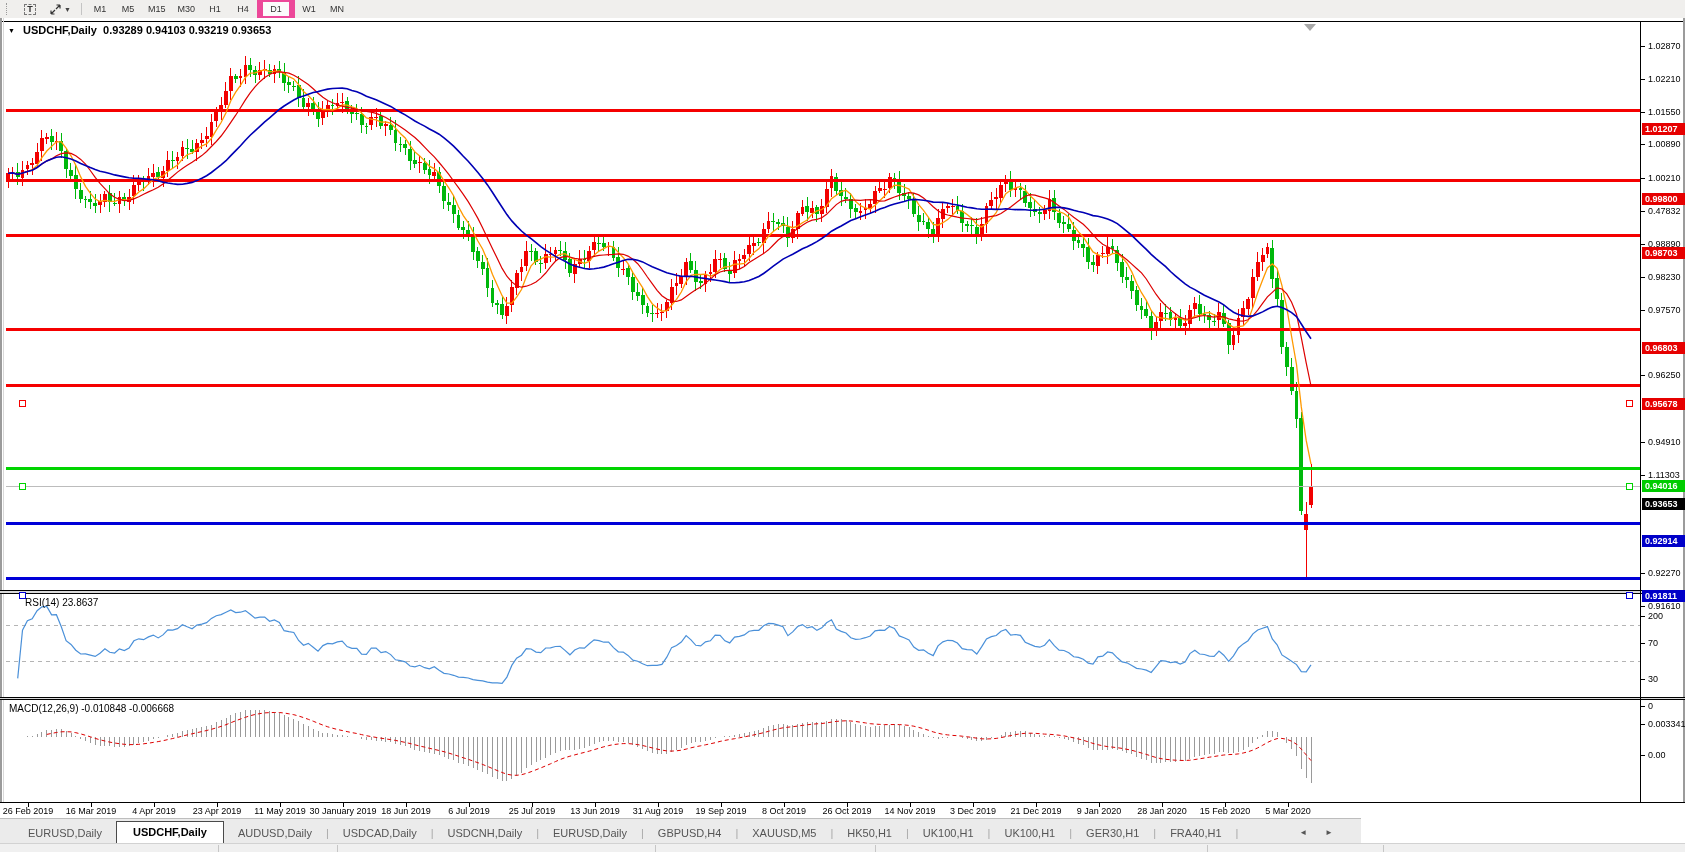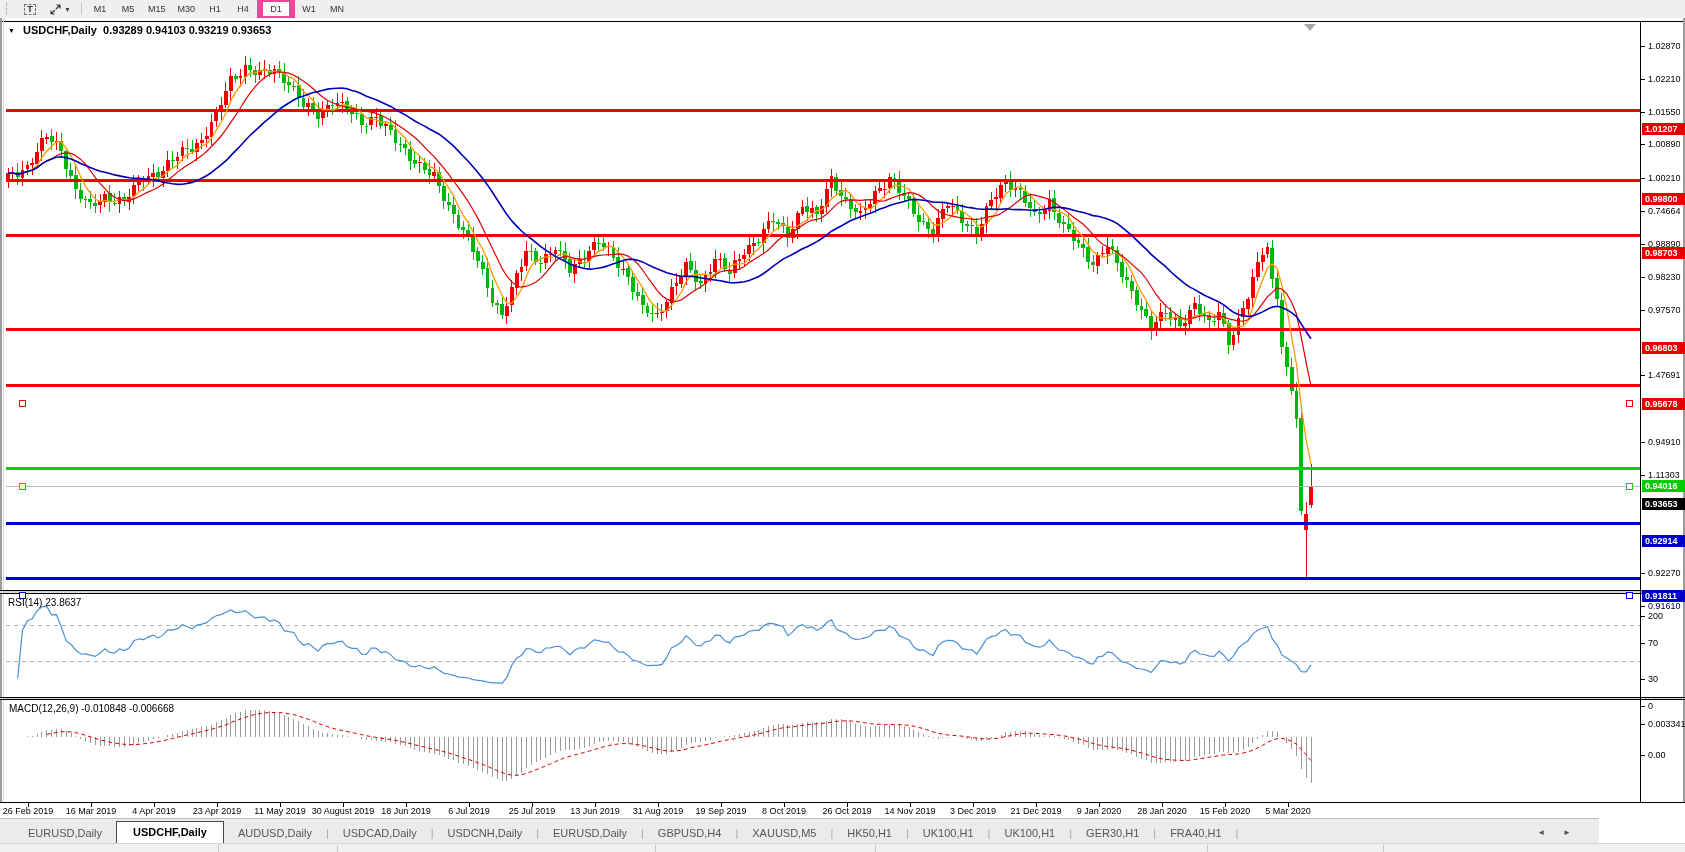--- a/index.html
+++ b/index.html
@@ -25,35 +25,35 @@
   .sep{position:absolute;left:0;width:1685px;background:#d8d8d8;border-top:1px solid #000;border-bottom:1px solid #000;box-sizing:border-box;}
   #sep1{top:572px;height:4px;}
   #sep2{top:679px;height:3px;}
   #macd-bottom{position:absolute;left:0;top:784px;width:1685px;height:1px;background:#000;}
   #axis-vline{position:absolute;left:1640px;top:4px;width:1px;height:780px;background:#000;}
   #chart-title{position:absolute;left:8px;top:6px;font-size:11px;font-weight:bold;color:#000;}
   #chart-title .tri{font-size:7px;vertical-align:1px;margin-right:5px;color:#000;}
   #shift-marker{position:absolute;left:1304px;top:6px;width:0;height:0;
       border-left:6px solid transparent;border-right:6px solid transparent;border-top:7px solid #a8a8a8;}
   .panel-label{position:absolute;font-size:10px;color:#000;}
-  #rsi-label{left:8px;top:579px;text-align:right;}
+  #rsi-label{left:25px;top:579px;text-align:right;}
   #macd-label{left:9px;top:685px;}
   #plot-svg{position:absolute;left:0;top:0;width:1685px;height:800px;pointer-events:none;}
   
   .ax-tick-label{position:absolute;left:1648px;font-size:9px;color:#000;}
   .ax-tick-mark{position:absolute;left:1640px;width:5px;height:1px;background:#000;}
   .price-tag{position:absolute;left:1642px;width:42px;height:12px;font-size:9px;font-weight:bold;
              color:#fff;padding-left:3px;line-height:12px;}
   .handle{position:absolute;width:5px;height:5px;background:#fff;box-sizing:content-box;}
   
   #date-axis{position:absolute;left:0;top:785px;width:1685px;height:15px;background:#fff;}
   .date-label{position:absolute;top:3px;font-size:9px;color:#000;transform:translateX(-50%);white-space:nowrap;}
   .date-tick{position:absolute;top:0;width:1px;height:4px;background:#000;}
   
-  #tabbar{position:absolute;left:0;top:818px;width:1599px;height:25px;background:#ebebeb;
+  #tabbar{position:absolute;left:0;top:818px;width:1361px;height:25px;background:#ebebeb;
           border-top:1px solid #bdbdbd;display:flex;align-items:flex-end;font-size:11px;color:#555;}
   .tab{padding:4px 14px 5px 14px;cursor:default;white-space:nowrap;}
   .tab.active{background:#fff;color:#000;font-weight:bold;border:1px solid #4a4a4a;border-bottom:none;padding:4px 16px 6px 16px;}
   .tab-div{color:#a8a8a8;padding-bottom:5px;}
   #tab-scroll{margin-left:auto;margin-right:28px;display:flex;gap:18px;color:#555;font-size:8px;padding-bottom:7px;}
   
   #statusbar{position:absolute;left:0;top:843px;width:1685px;height:9px;background:#f0f0f0;border-top:1px solid #d2d2d2;}
   .status-div{position:absolute;top:1px;width:1px;height:8px;background:#c6c6c6;}
 </style>
 </head>
@@ -944,29 +944,29 @@
         <div class="ax-tick-label" style="top:23px">1.02870</div>
         <div class="ax-tick-mark" style="top:61px"></div>
         <div class="ax-tick-label" style="top:56px">1.02210</div>
         <div class="ax-tick-mark" style="top:94px"></div>
         <div class="ax-tick-label" style="top:89px">1.01550</div>
         <div class="ax-tick-mark" style="top:126px"></div>
         <div class="ax-tick-label" style="top:121px">1.00890</div>
         <div class="ax-tick-mark" style="top:160px"></div>
         <div class="ax-tick-label" style="top:155px">1.00210</div>
         <div class="ax-tick-mark" style="top:193px"></div>
-        <div class="ax-tick-label" style="top:188px">0.74664</div>
+        <div class="ax-tick-label" style="top:188px">0.47832</div>
         <div class="ax-tick-mark" style="top:226px"></div>
         <div class="ax-tick-label" style="top:221px">0.98890</div>
         <div class="ax-tick-mark" style="top:259px"></div>
         <div class="ax-tick-label" style="top:254px">0.98230</div>
         <div class="ax-tick-mark" style="top:292px"></div>
         <div class="ax-tick-label" style="top:287px">0.97570</div>
         <div class="ax-tick-mark" style="top:357px"></div>
-        <div class="ax-tick-label" style="top:352px">1.47691</div>
+        <div class="ax-tick-label" style="top:352px">0.96250</div>
         <div class="ax-tick-mark" style="top:424px"></div>
         <div class="ax-tick-label" style="top:419px">0.94910</div>
         <div class="ax-tick-mark" style="top:457px"></div>
         <div class="ax-tick-label" style="top:452px">1.11303</div>
         <div class="ax-tick-mark" style="top:555px"></div>
         <div class="ax-tick-label" style="top:550px">0.92270</div>
         <div class="ax-tick-mark" style="top:588px"></div>
         <div class="ax-tick-label" style="top:583px">0.91610</div>
         <div class="ax-tick-mark" style="top:598px"></div>
         <div class="ax-tick-label" style="top:593px">200</div>
@@ -997,21 +997,21 @@
         <div class="date-label" style="left:28px">26 Feb 2019</div>
         <div class="date-tick" style="left:91px"></div>
         <div class="date-label" style="left:91px">16 Mar 2019</div>
         <div class="date-tick" style="left:154px"></div>
         <div class="date-label" style="left:154px">4 Apr 2019</div>
         <div class="date-tick" style="left:217px"></div>
         <div class="date-label" style="left:217px">23 Apr 2019</div>
         <div class="date-tick" style="left:280px"></div>
         <div class="date-label" style="left:280px">11 May 2019</div>
         <div class="date-tick" style="left:343px"></div>
-        <div class="date-label" style="left:343px">30 August 2019</div>
+        <div class="date-label" style="left:343px">30 January 2019</div>
         <div class="date-tick" style="left:406px"></div>
         <div class="date-label" style="left:406px">18 Jun 2019</div>
         <div class="date-tick" style="left:469px"></div>
         <div class="date-label" style="left:469px">6 Jul 2019</div>
         <div class="date-tick" style="left:532px"></div>
         <div class="date-label" style="left:532px">25 Jul 2019</div>
         <div class="date-tick" style="left:595px"></div>
         <div class="date-label" style="left:595px">13 Jun 2019</div>
         <div class="date-tick" style="left:658px"></div>
         <div class="date-label" style="left:658px">31 Aug 2019</div>

